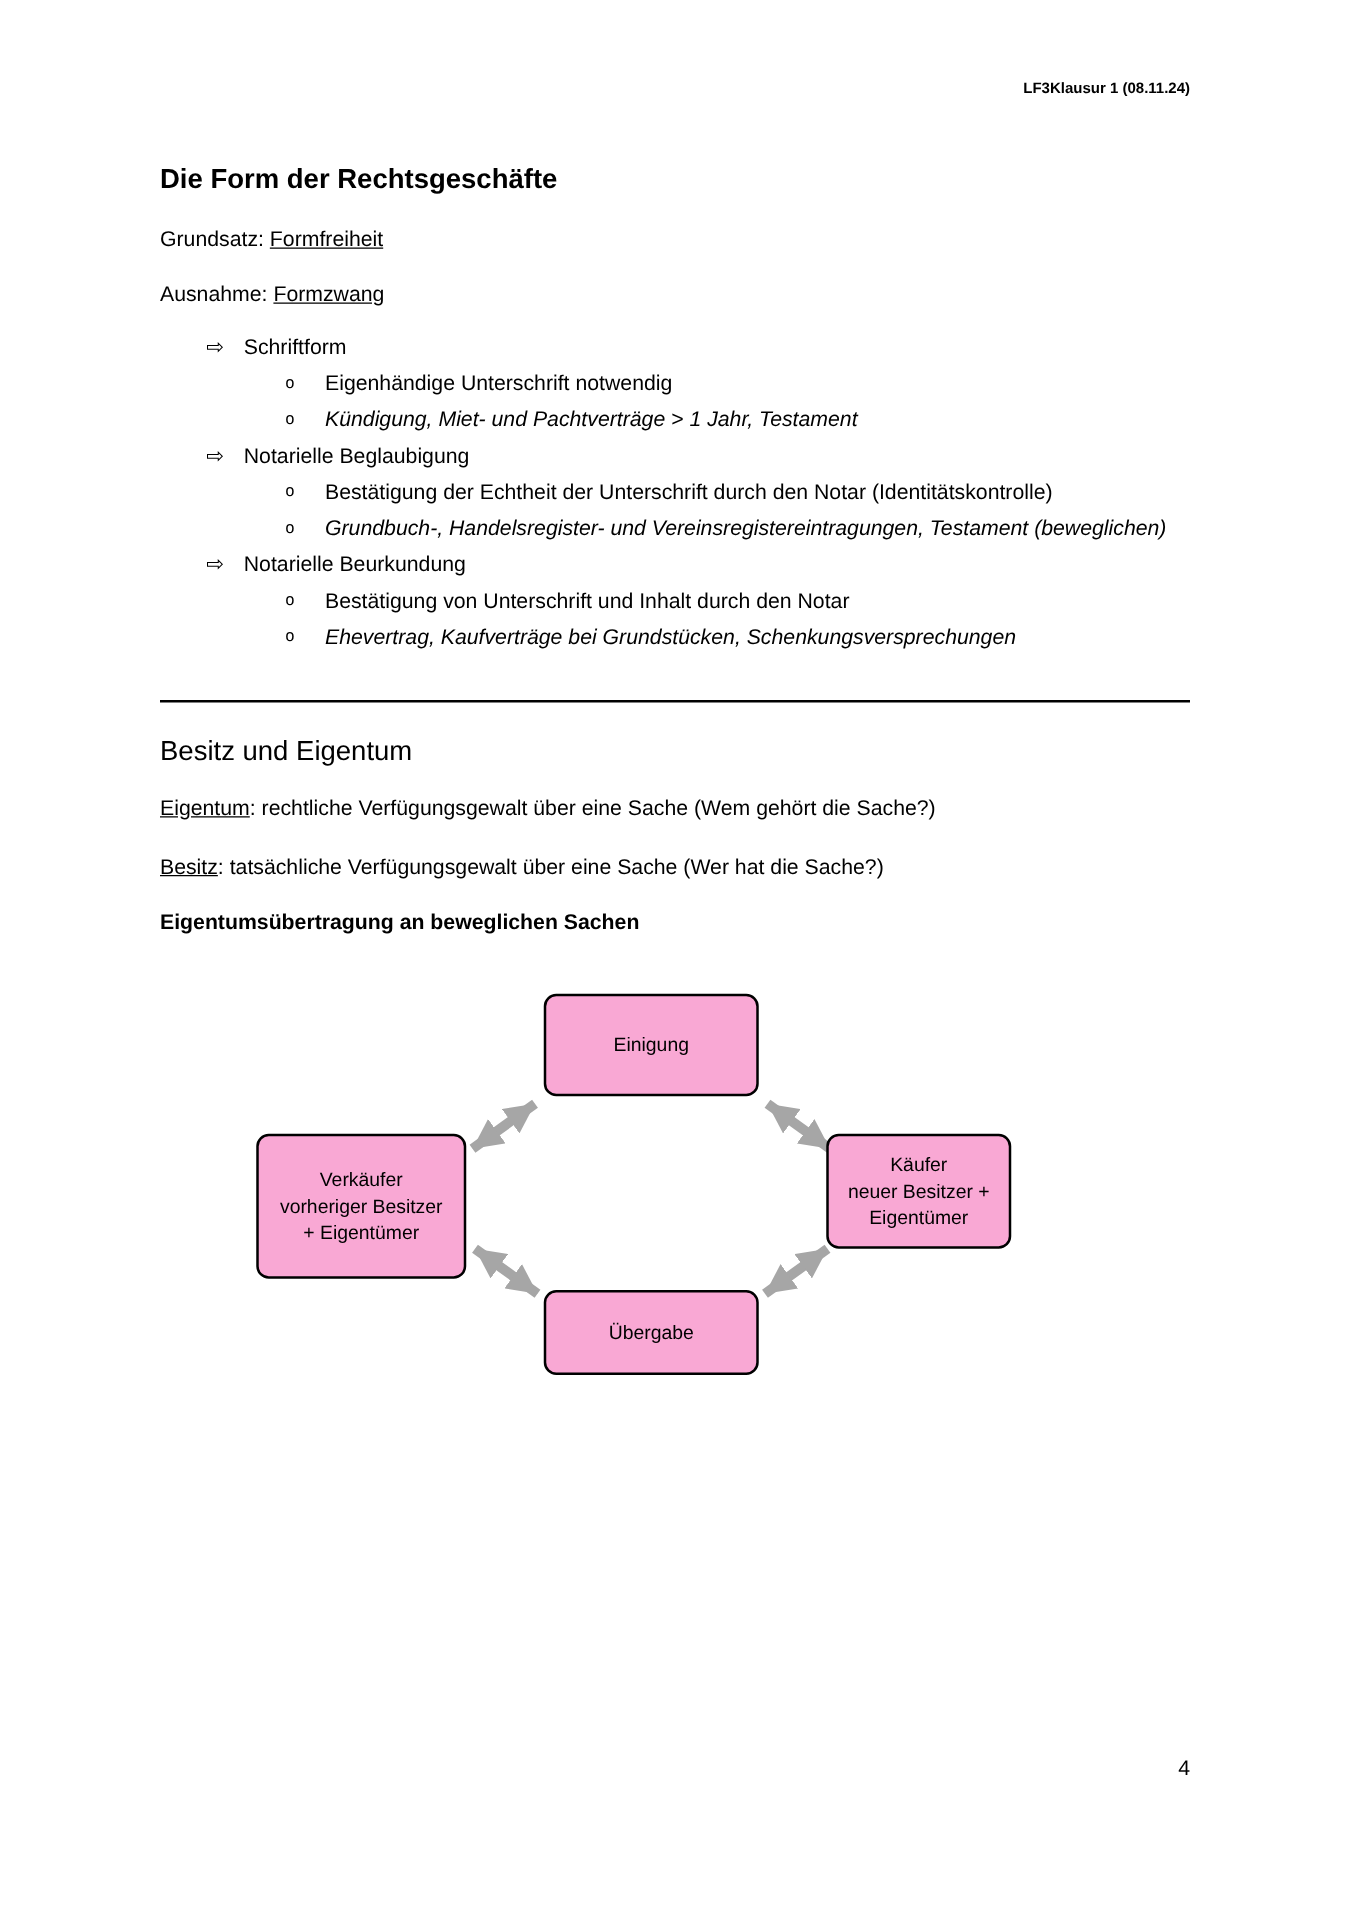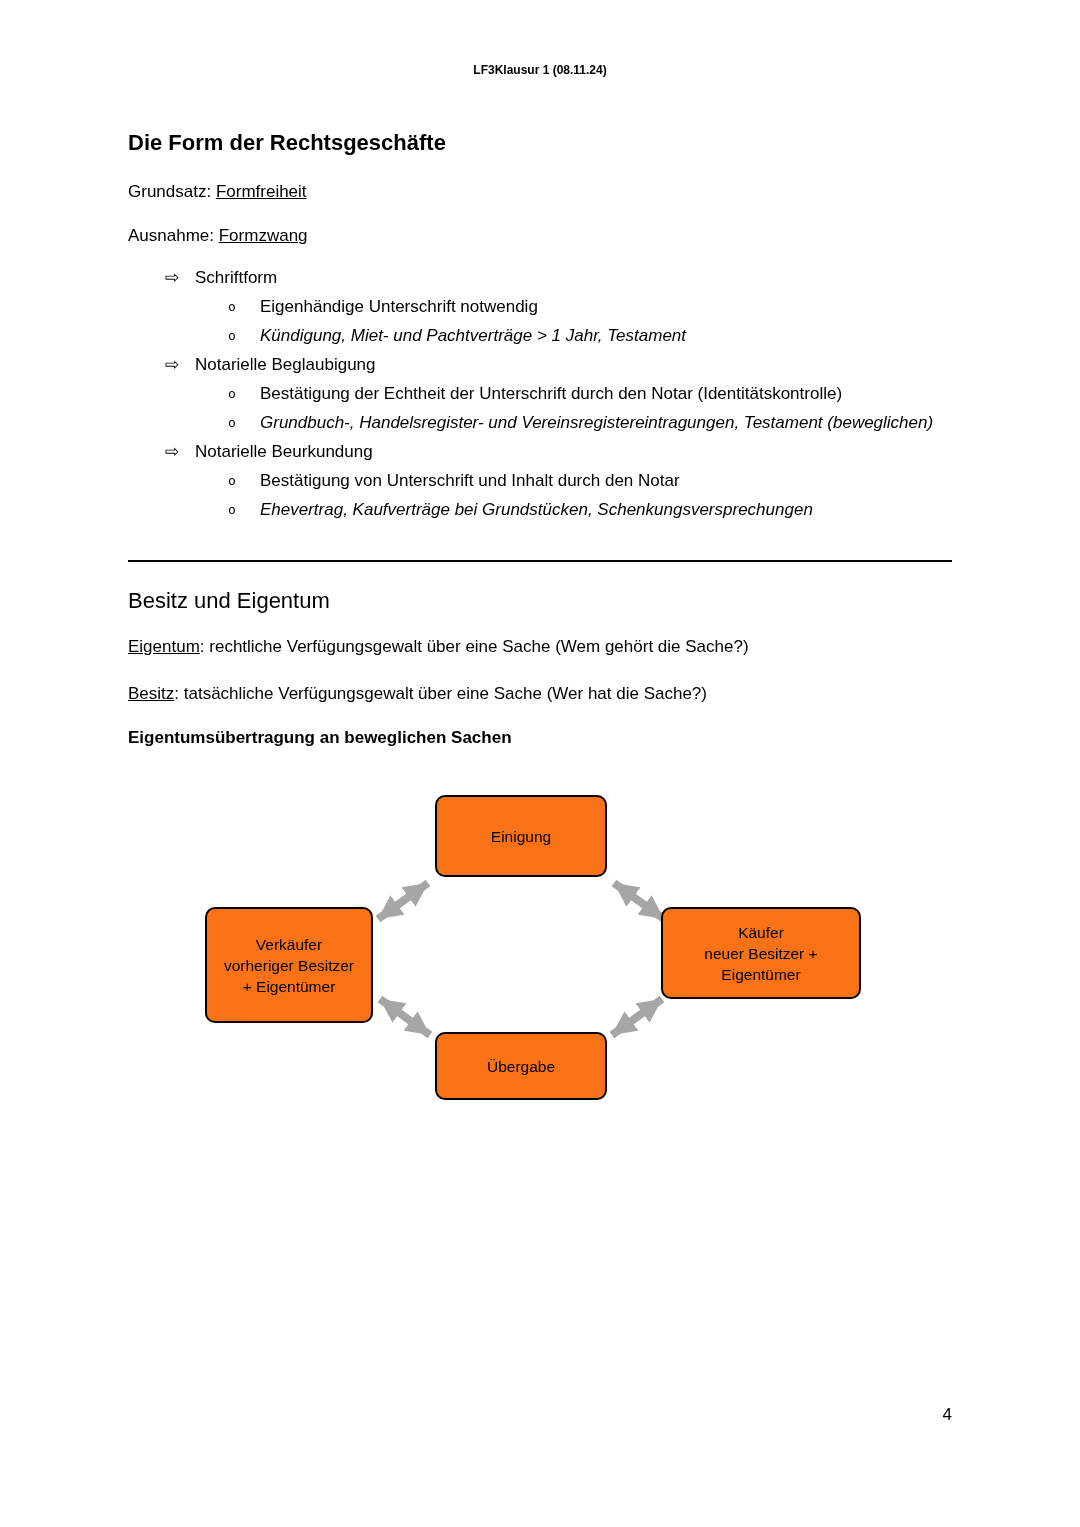--- a/index.html
+++ b/index.html
@@ -15,21 +15,21 @@
     overflow:hidden;
   }
   .content {
     position:absolute;
     left:128px;
     top:62px;
     width:824px;
   }
   .header {
     display:flex;
-    justify-content:center;
+    justify-content:flex-end;
     font-size:12px;
     font-weight:bold;
     line-height:16px;
   }
   h1.section-title {
     font-size:22px;
     font-weight:bold;
     margin-top:52px;
     line-height:26px;
   }
@@ -68,32 +68,32 @@
   }
   .diagram svg.arrows {
     position:absolute;
     left:0; top:0;
     width:824px; height:335px;
   }
   .dbox {
     position:absolute;
     border:2px solid #000000;
     border-radius:10px;
-    background:#f97316;
+    background:#f9a8d4;
     display:flex;
     flex-direction:column;
     align-items:center;
     justify-content:center;
     text-align:center;
     font-size:15.5px;
     line-height:21px;
   }
   .dbox.top    { left:307px; top:0;     width:172px; height:82px; }
   .dbox.left   { left:77px;  top:112px; width:168px; height:116px; }
-  .dbox.right  { left:533px; top:112px; width:200px; height:92px; }
+  .dbox.right  { left:533px; top:112px; width:148px; height:92px; }
   .dbox.bottom { left:307px; top:237px; width:172px; height:68px; }
 
   .page-number {
     position:absolute;
     left:128px;
     top:1405px;
     width:824px;
     text-align:right;
     font-size:17px;
   }

